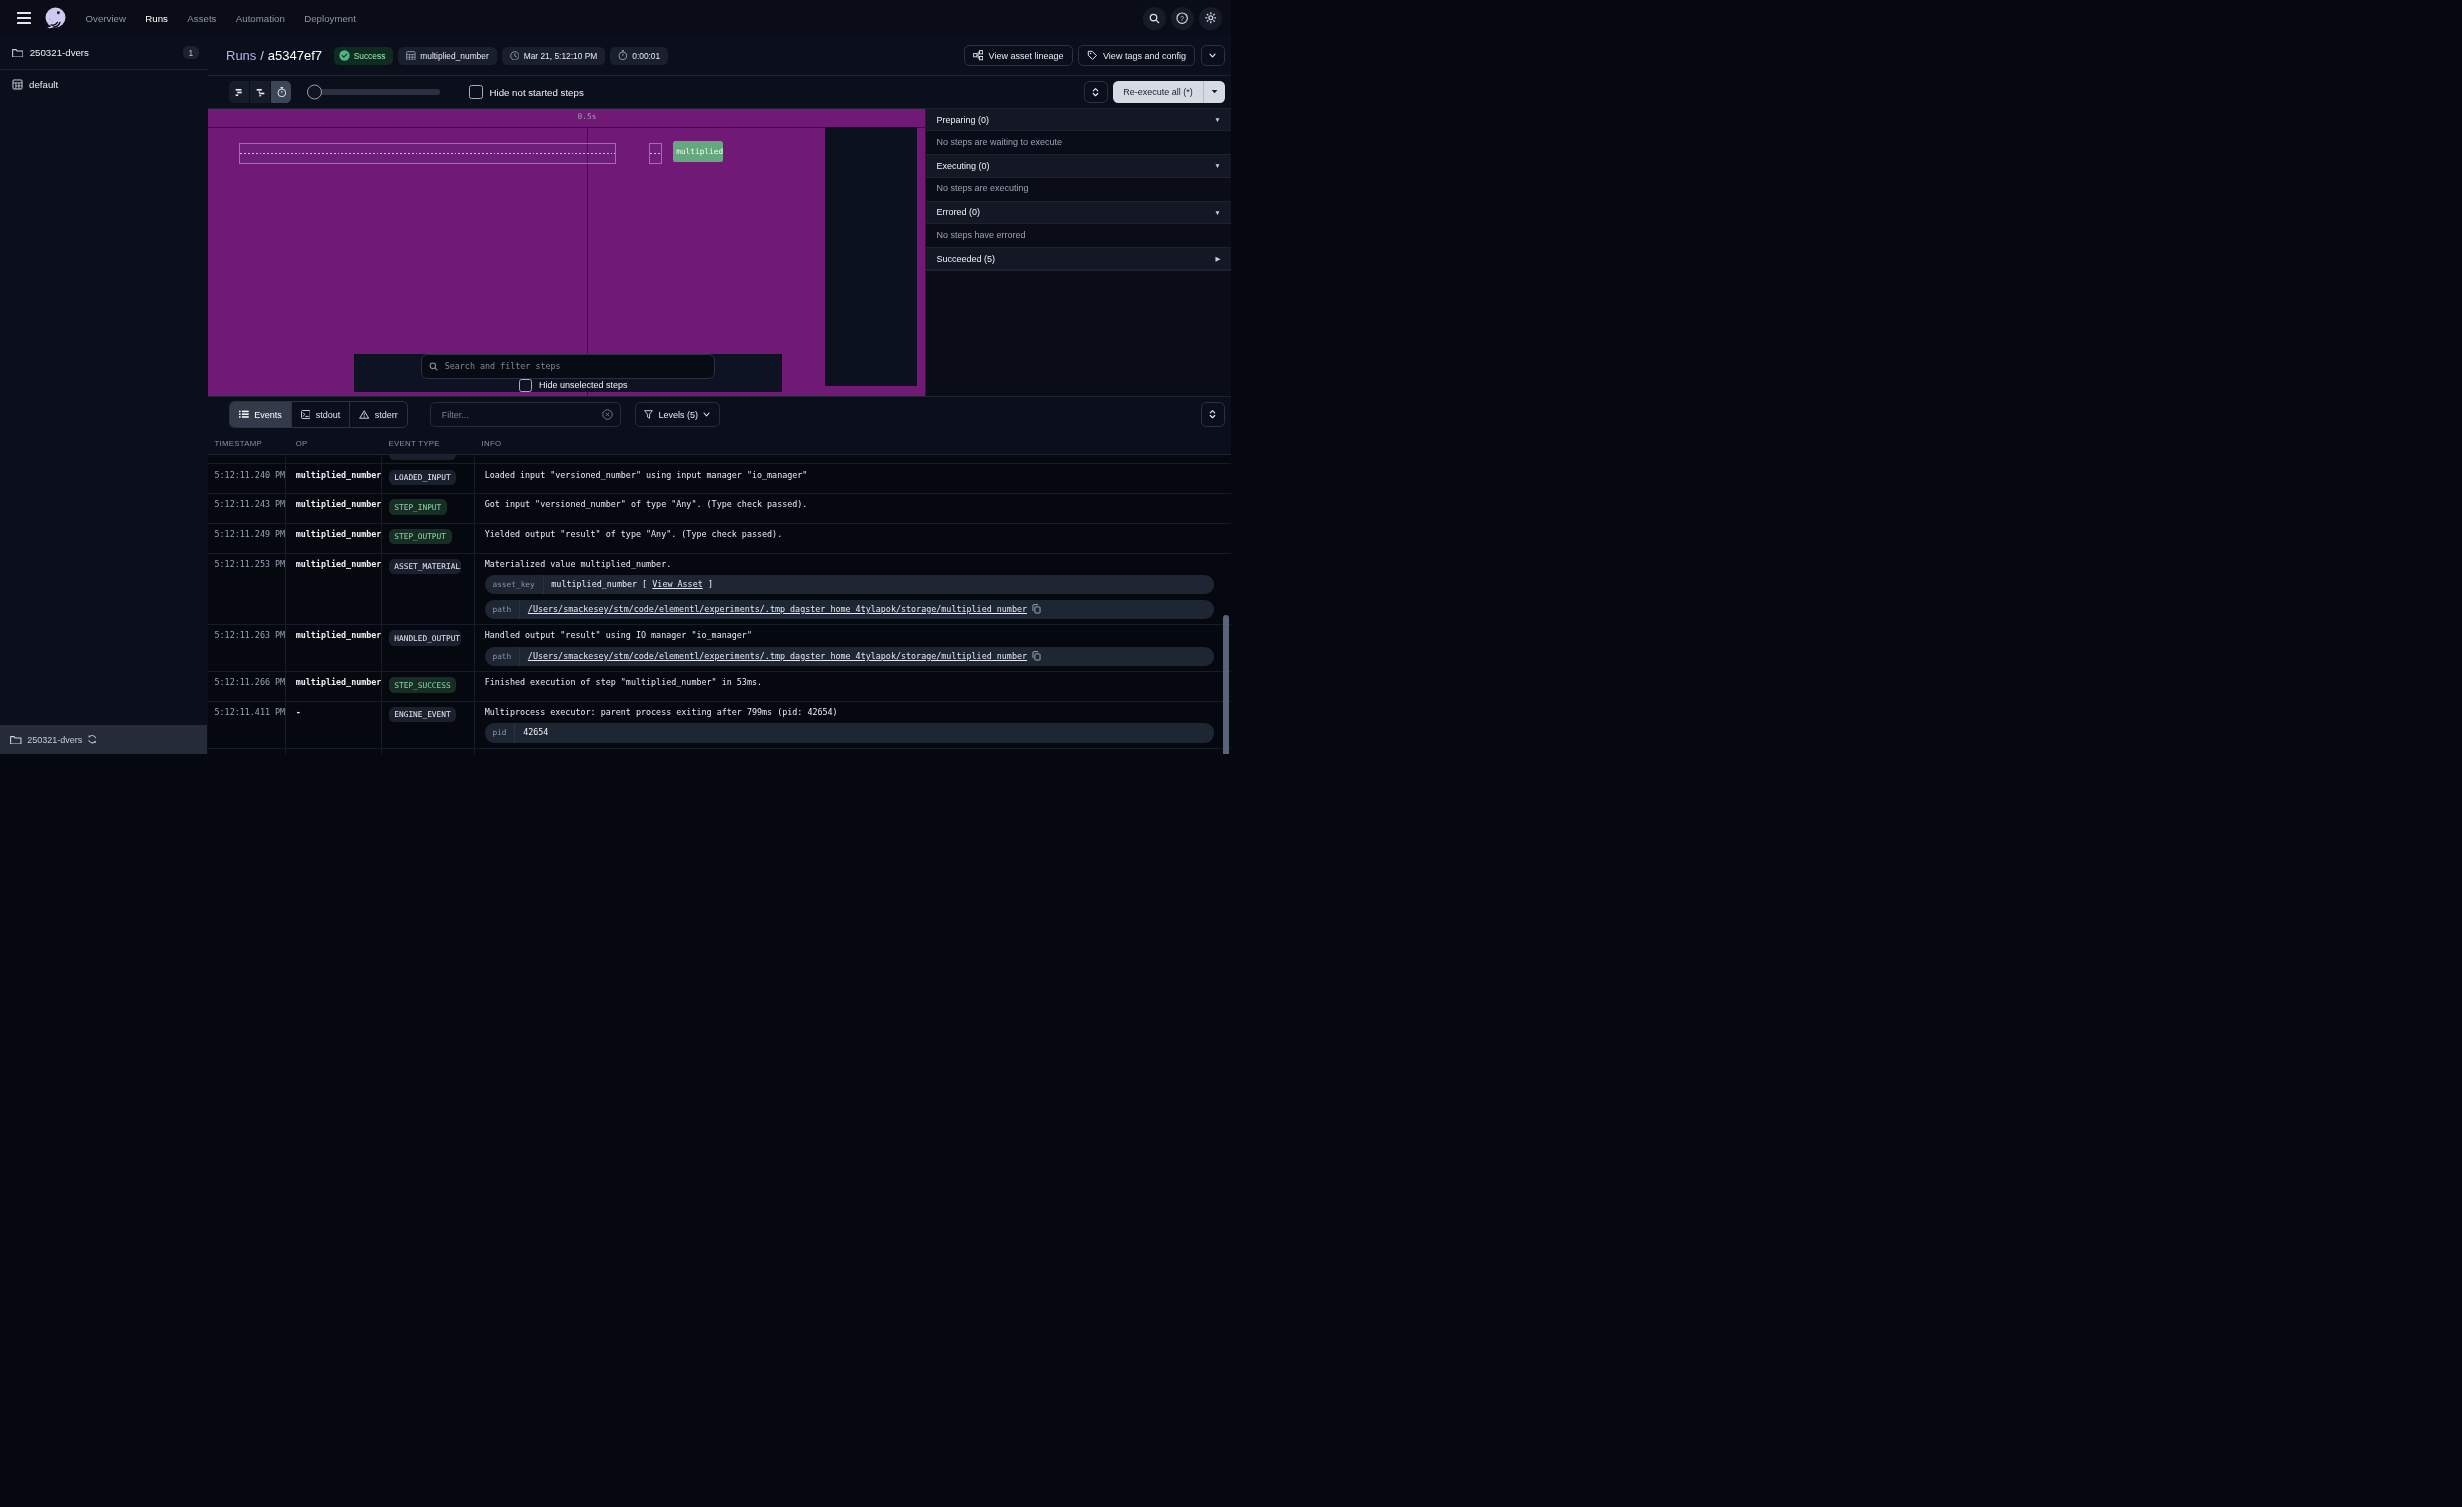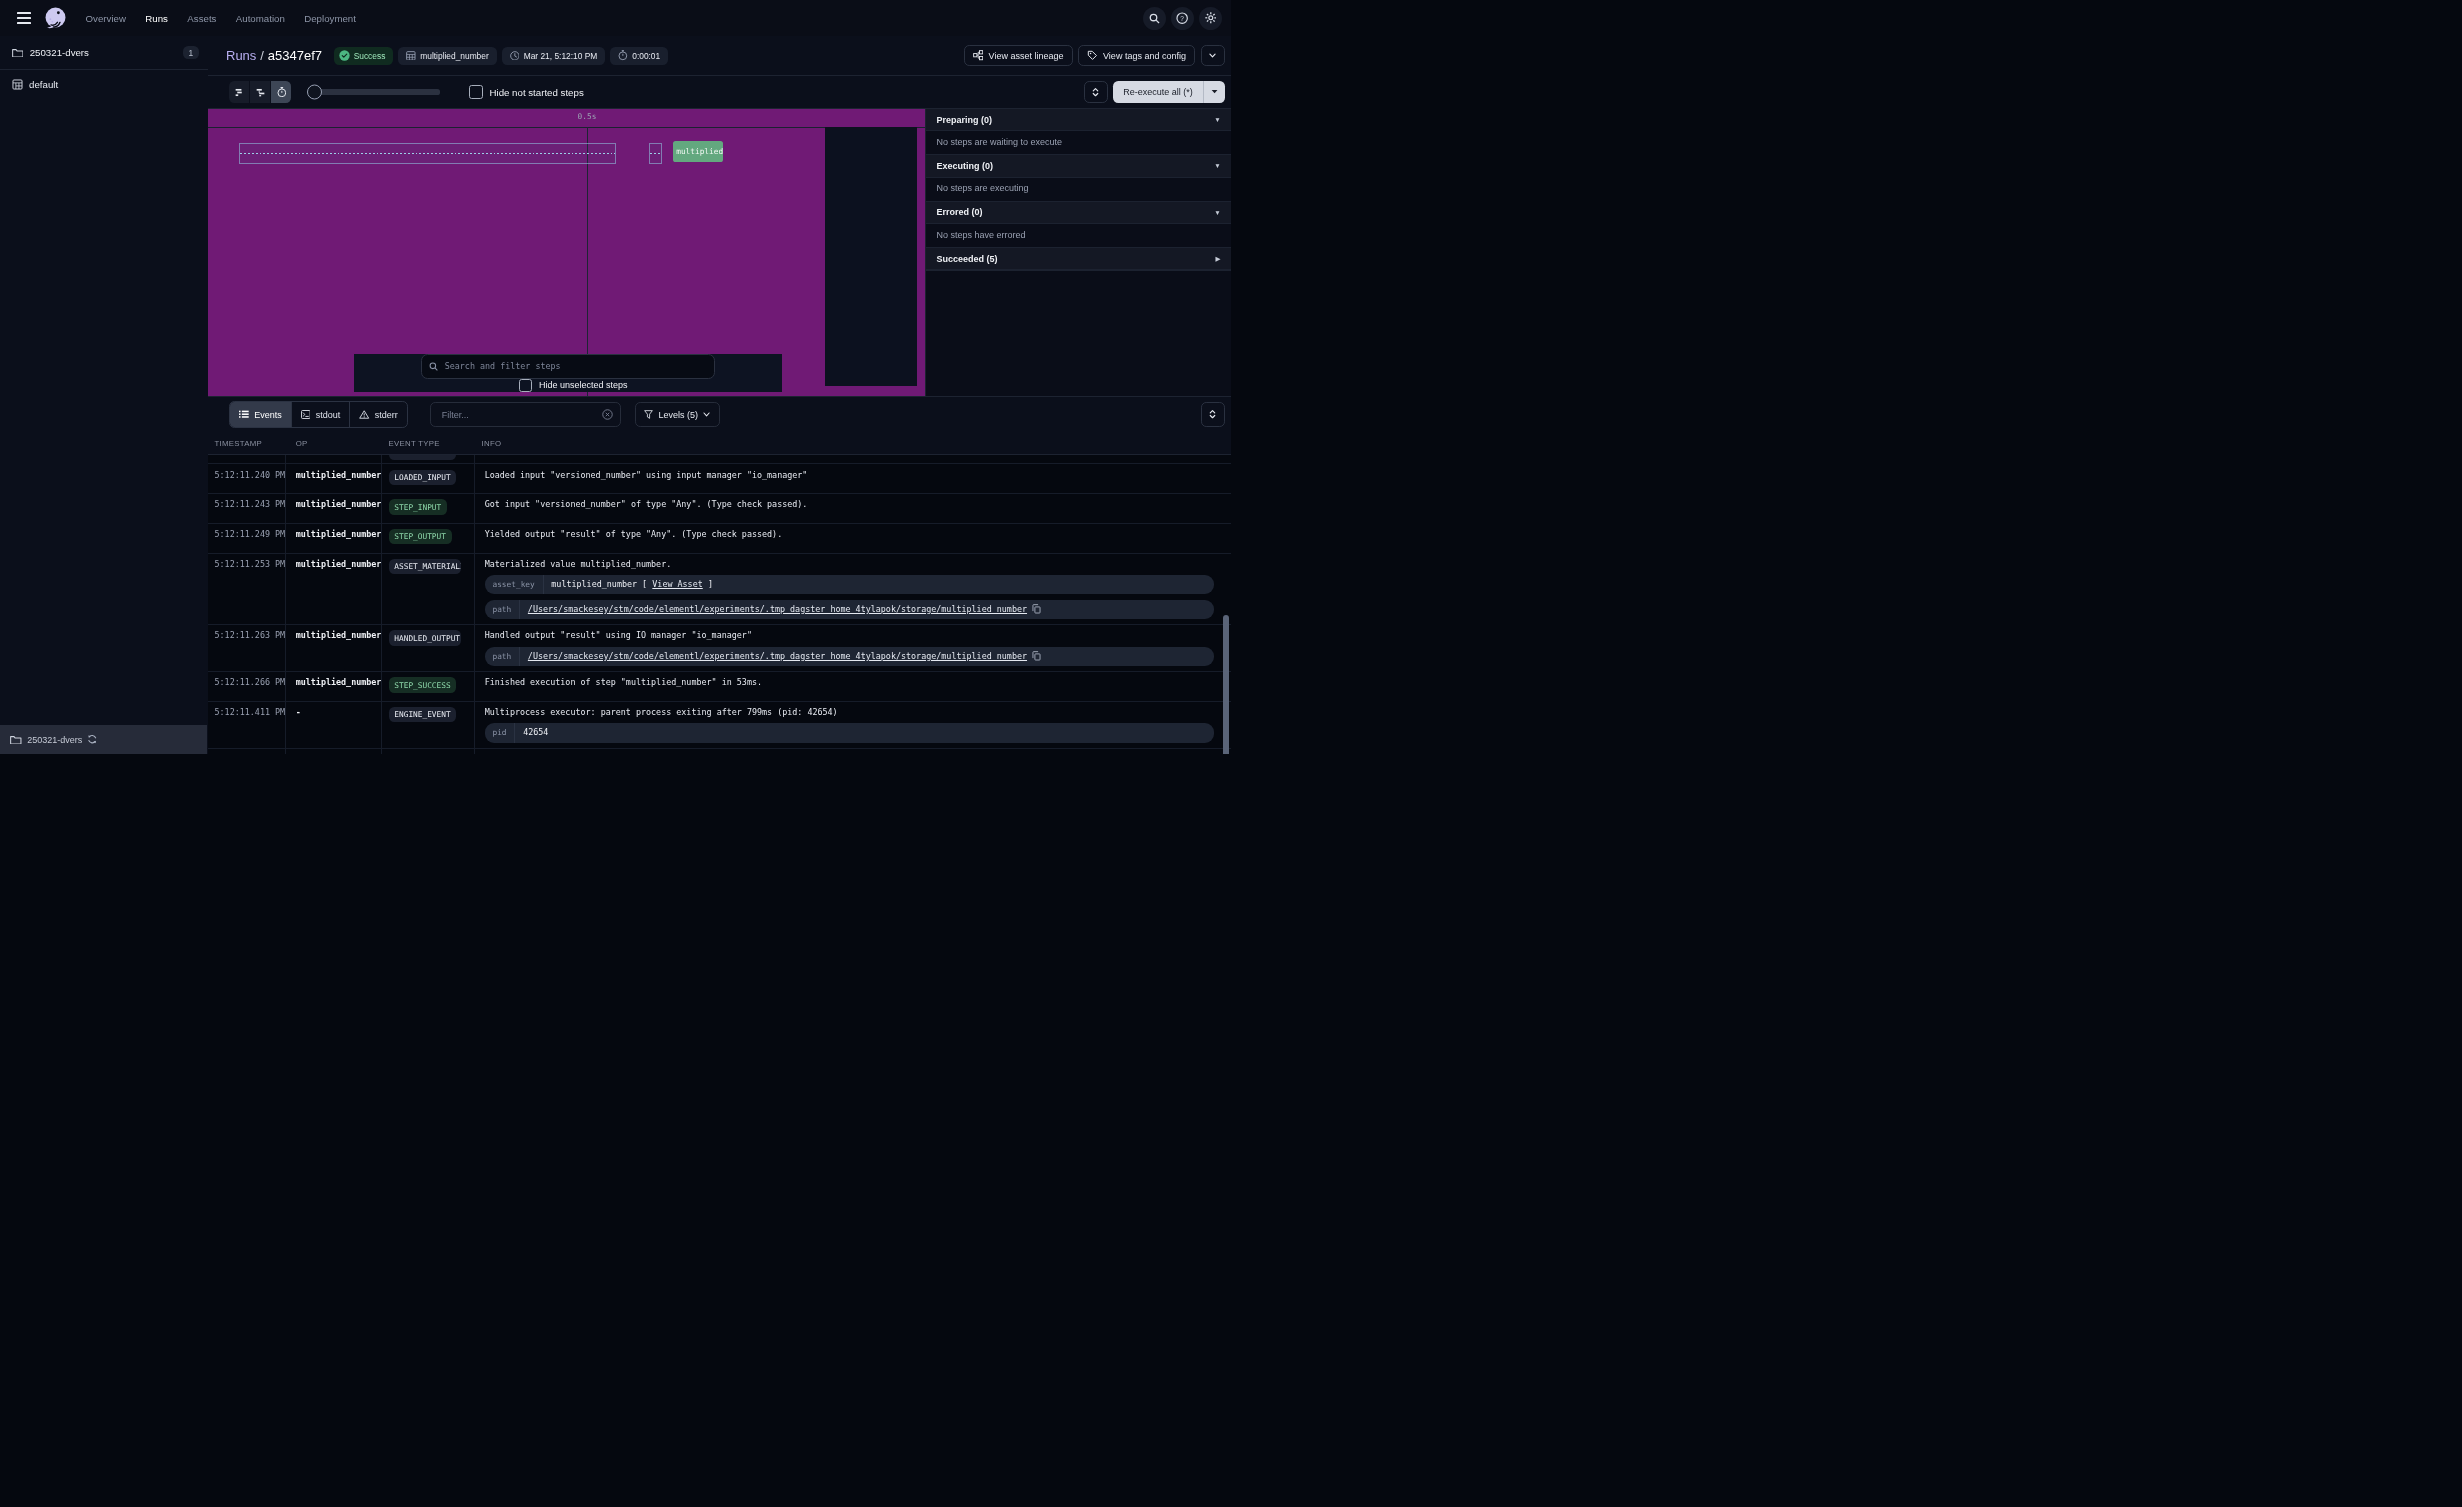--- a/index.html
+++ b/index.html
@@ -80,21 +80,21 @@
   .gantt-search-panel{position:absolute;left:146px;top:245px;width:428px;height:38px;background:#0d1322;display:flex;align-items:center;padding:0 9px;box-sizing:border-box;flex-direction:column;}
   .steps-search{flex:none;width:294px;height:24.6px;background:#070b14;border:0.6px solid #2a3140;border-radius:6.5px;display:flex;align-items:center;padding:0 6.5px;box-sizing:border-box;gap:5.2px;}
   .steps-search input{flex:1;background:transparent;border:none;outline:none;color:#dfe3ec;font-family:"DejaVu Sans Mono",monospace;font-size:8.4px;}
   .steps-search input::placeholder{color:#7e8699;}
   .gantt-search-panel .checkline{margin-left:10.4px;}
   .gantt-search-panel .check-label{font-size:9px;}
 
   .step-panel{width:305px;flex:none;border-left:0.6px solid #1d2331;background:#0a0d18;}
   .sp-section{border-bottom:0.6px solid #1c2230;}
   .sp-head{height:21.4px;background:#141824;display:flex;align-items:center;padding:0 10.4px;cursor:pointer;border-bottom:0.6px solid #1c2230;}
-  .sp-title{font-size:9px;font-weight:700;color:#f0f2f6;}
+  .sp-title{font-size:9px;font-weight:400;color:#f0f2f6;}
   .sp-tri{margin-left:auto;color:#c6ccd8;font-size:6.5px;}
   .sp-body{padding:5.8px 10.4px 7.1px;color:#9aa1b2;font-size:9px;}
 
   
   .events{flex:1;display:flex;flex-direction:column;border-top:0.6px solid #1d2331;}
   .events-toolbar{height:35px;flex:none;display:flex;align-items:center;padding:0 6.5px 0 21.4px;background:#0b0f1b;}
   .tab-group{display:flex;height:24.6px;border:0.6px solid #2b3242;border-radius:5.2px;overflow:hidden;}
   .tab{display:flex;align-items:center;gap:5.2px;padding:0 9px;color:#dfe3ec;font-size:9px;cursor:pointer;border-right:0.6px solid #2b3242;}
   .tab:last-child{border-right:none;}
   .tab.active{background:#333a4a;color:#ffffff;}

